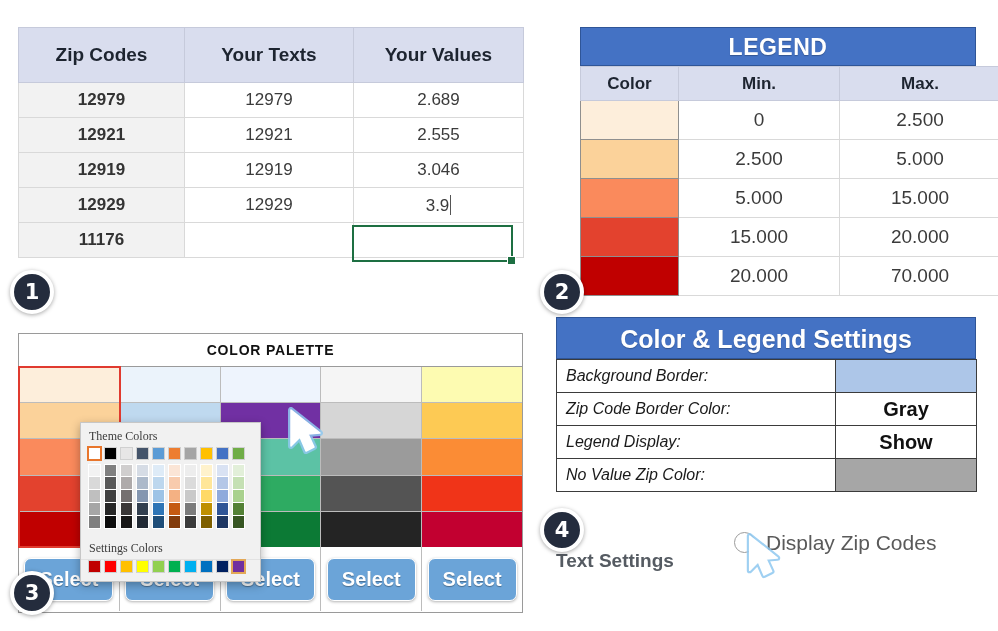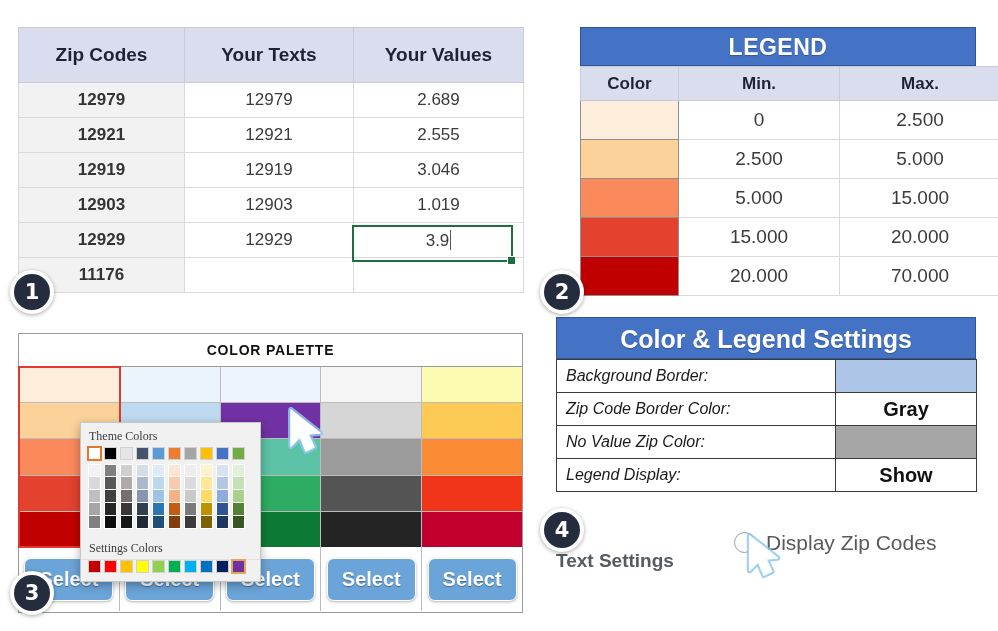--- a/index.html
+++ b/index.html
@@ -218,25 +218,20 @@
           <td class="zip">12921</td>
           <td class="txt">12921</td>
           <td class="val">2.555</td>
         </tr>
         <tr>
           <td class="zip">12919</td>
           <td class="txt">12919</td>
           <td class="val">3.046</td>
         </tr>
         <tr>
-          <td class="zip">12903</td>
-          <td class="txt">12903</td>
-          <td class="val">1.019</td>
-        </tr>
-        <tr>
           <td class="zip">12929</td>
           <td class="txt">12929</td>
           <td class="val"><span>3.9</span><span class="caret"></span></td>
         </tr>
         <tr>
           <td class="zip">11176</td>
           <td class="txt"></td>
           <td class="val"></td>
         </tr>
       </tbody>
@@ -473,26 +468,26 @@
       <tbody id="settings-body">
           <tr>
             <td class="lbl">Background Border:</td>
             <td class="val" style="background: rgb(173, 198, 232);"></td>
           </tr>
           <tr>
             <td class="lbl">Zip Code Border Color:</td>
             <td class="val">Gray</td>
           </tr>
           <tr>
+            <td class="lbl">Legend Display:</td>
+            <td class="val">Show</td>
+          </tr>
+          <tr>
             <td class="lbl">No Value Zip Color:</td>
             <td class="val" style="background: rgb(166, 166, 166);"></td>
-          </tr>
-          <tr>
-            <td class="lbl">Legend Display:</td>
-            <td class="val">Show</td>
           </tr>
         </tbody>
     </table>
   </div>
 
   <div class="badge" style="left:540px; top:508px;">4</div>
   <div class="textsettings">
     <span class="ts-label">Text Settings</span>
   </div>
 

